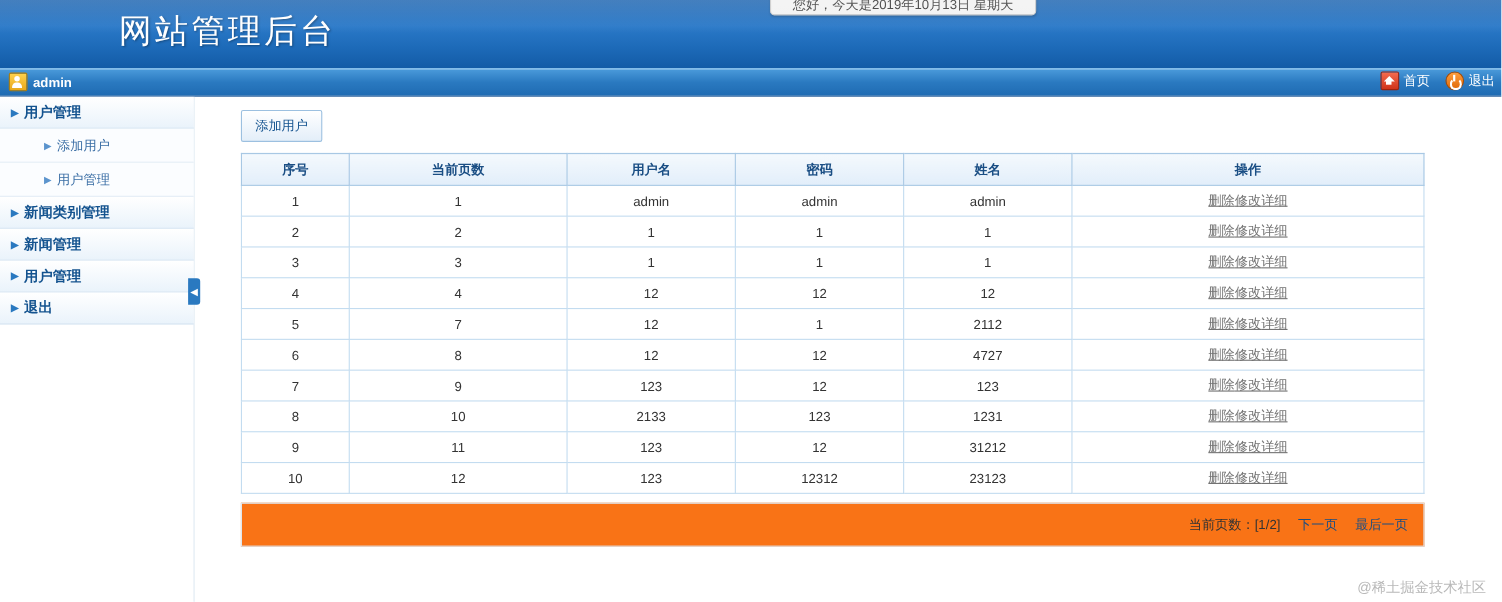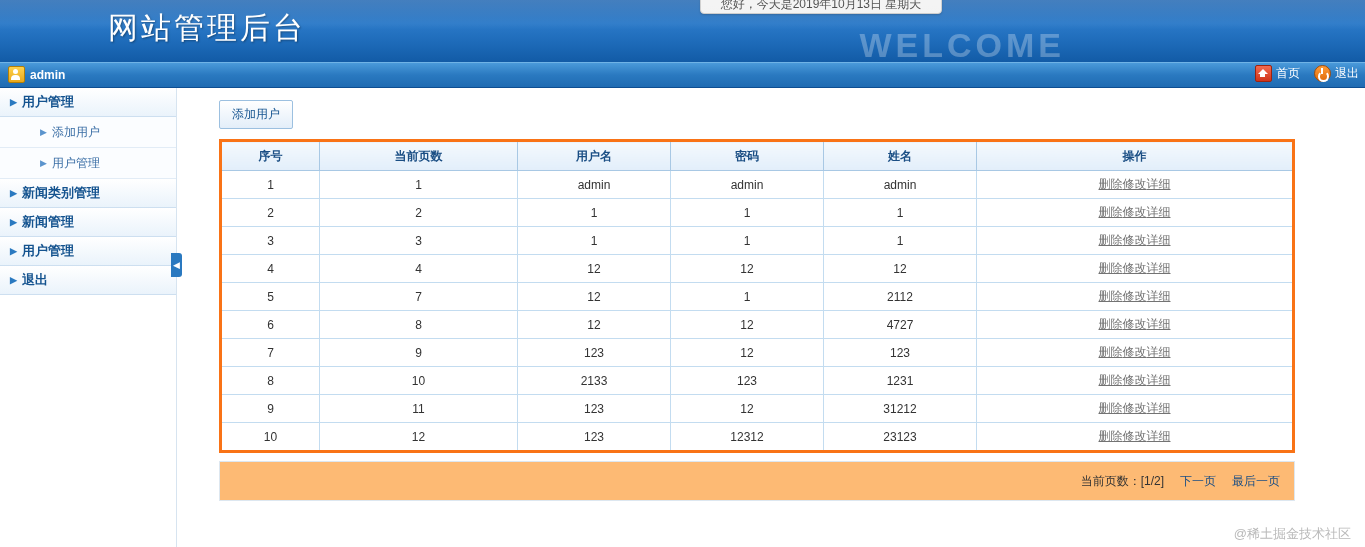--- a/index.html
+++ b/index.html
@@ -278,21 +278,21 @@
   }
 
   
   .tbl-wrap {
     padding-left: 28px;
     padding-right: 56px;
   }
   table.grid {
     width: 100%;
     border-collapse: collapse;
-    border: 3px solid #f97316;
+    border: 1px solid #f97316;
     background: #ffffff;
   }
   table.grid th {
     height: 26px;
     font-size: 12px;
     font-weight: bold;
     color: #1a4e84;
     background: linear-gradient(to bottom, #f4f9fd, #e2eefa);
     border: 1px solid #a8c8e4;
     text-align: center;
@@ -308,21 +308,21 @@
   .ops a {
     color: #737373;
     text-decoration: underline;
     font-size: 12px;
     cursor: pointer;
   }
 
   
   .pager {
     margin: 8px 56px 0 28px;
-    background: #fdba74;
+    background: #f97316;
     border: 1px solid #dde7f0;
     height: 38px;
     display: flex;
     align-items: center;
     justify-content: flex-end;
     padding-right: 14px;
     gap: 16px;
     font-size: 12px;
     color: #333;
   }
@@ -338,21 +338,20 @@
     bottom: 4px;
     font-size: 13px;
     color: #b9b9b9;
   }
 </style>
 </head>
 <body>
 
 <div class="banner">
   <div class="banner-title">网站管理后台</div>
-  <div class="welcome-watermark">WELCOME</div>
   <div class="date-box">您好，今天是2019年10月13日 星期天</div>
 </div>
 
 <div class="userbar">
   <div class="user-left">
     <span class="mini-icon icon-user"></span>
     <span>admin</span>
   </div>
   <div class="user-right">
     <span class="ub-item">

